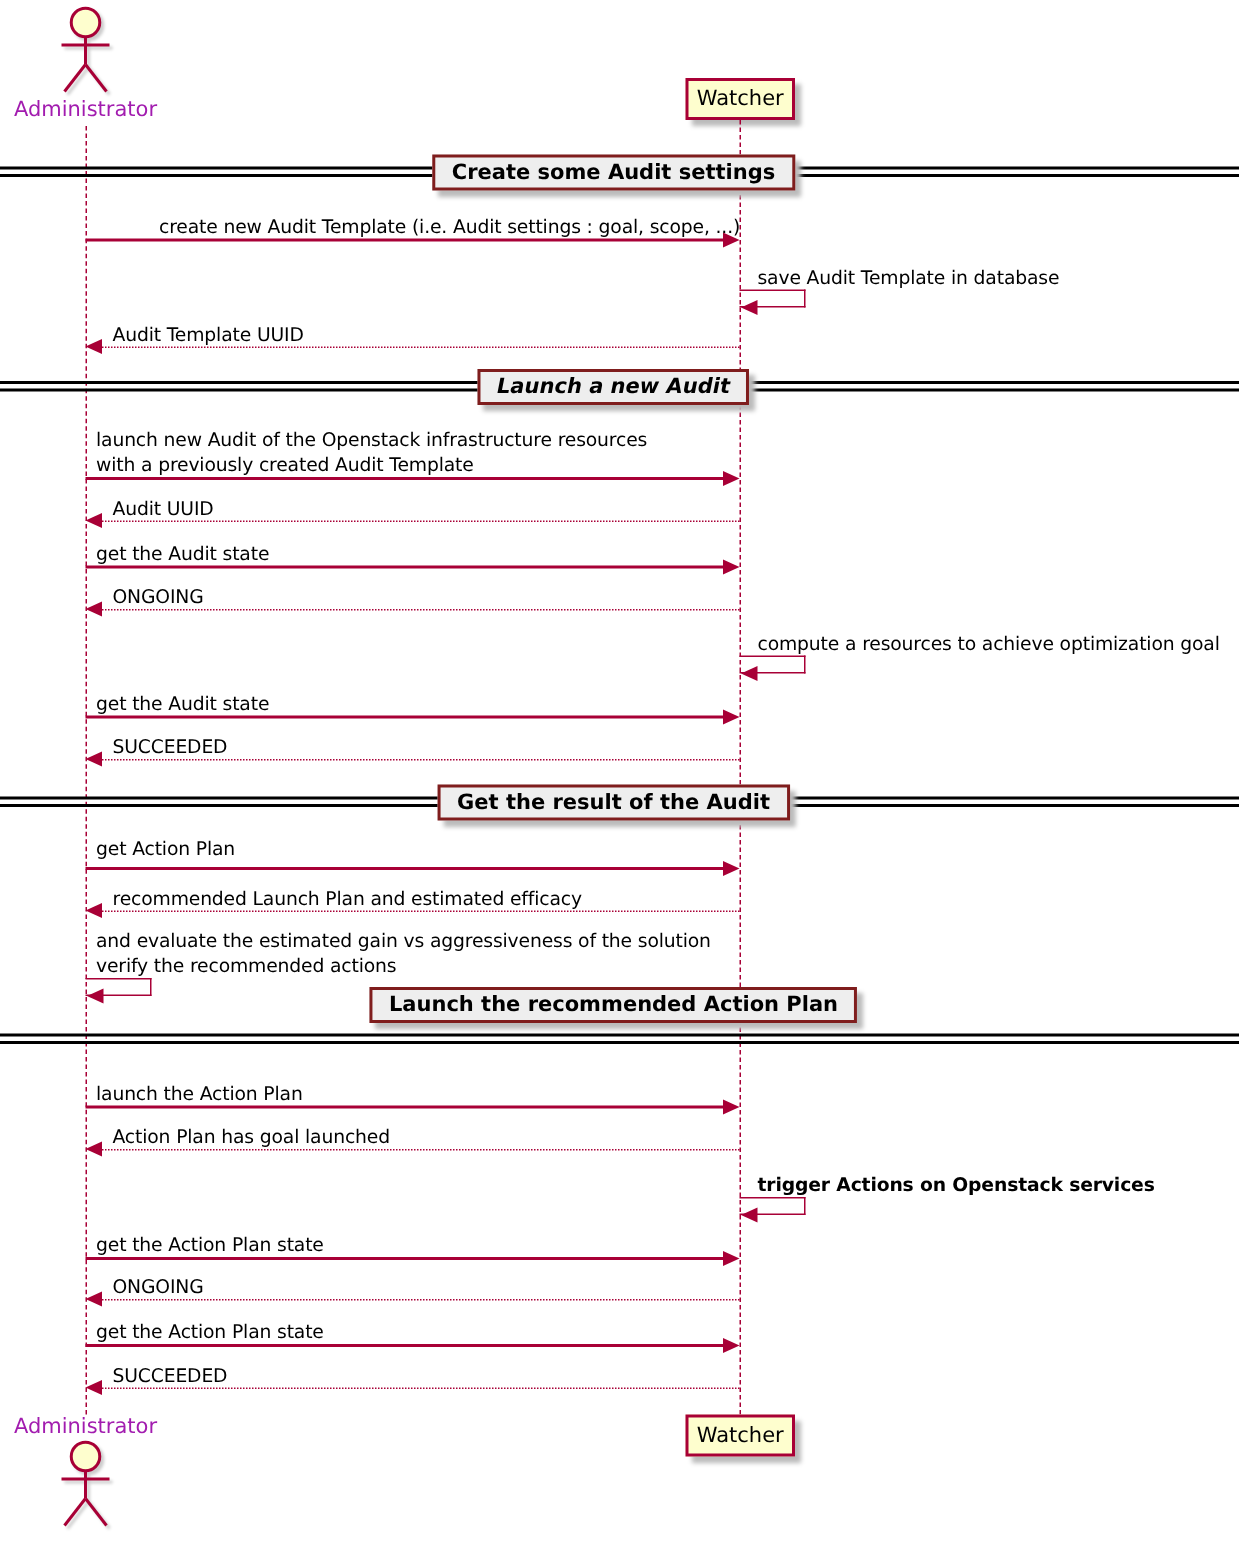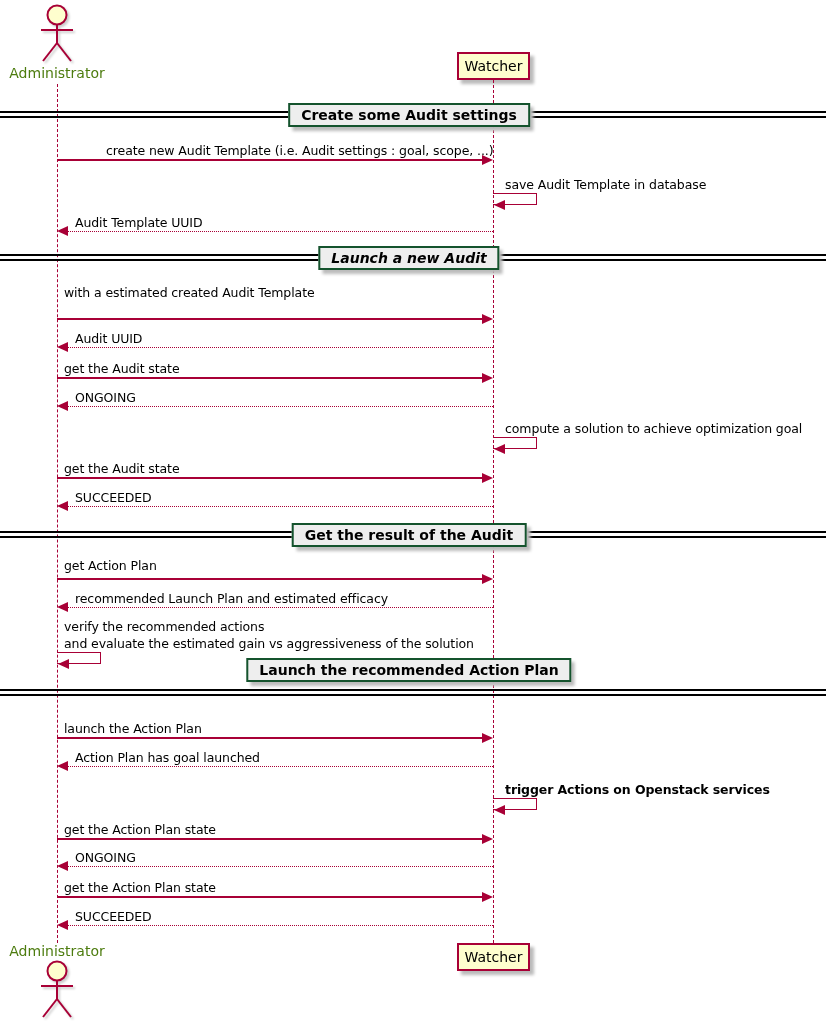--- a/index.html
+++ b/index.html
@@ -3,36 +3,36 @@
 <meta charset="utf-8">
 <style>
   html,body{margin:0;padding:0;background:#ffffff;}
   #canvas{
     position:relative;width:826px;height:1030px;background:#ffffff;overflow:hidden;
     font-family:"DejaVu Sans",sans-serif;color:#000;
   }
   .actor-group{position:absolute;}
   .actor-label{
     position:absolute;transform:translateX(-50%);
-    font-size:14px;color:#4d7c0f;white-space:nowrap;
+    font-size:14px;color:#a21caf;white-space:nowrap;
   }
   .participant-box{
     position:absolute;background:#FEFECE;border:2px solid #A80036;
     box-shadow:4px 4px 3px #bbbbbb;
     font-size:14px;display:flex;align-items:center;justify-content:center;
     box-sizing:border-box;white-space:nowrap;
   }
   .lifeline{position:absolute;width:0;border-left:1px dashed #A80036;}
   .divider-lines{
     position:absolute;left:0;width:826px;height:7px;box-sizing:border-box;
     border-top:2px solid #000;border-bottom:2px solid #000;
   }
   .divider-box{
     position:absolute;transform:translateX(-50%);
-    background:#EEEEEE;border:2px solid #14532d;box-shadow:4px 4px 3px #bbbbbb;
+    background:#EEEEEE;border:2px solid #7f1d1d;box-shadow:4px 4px 3px #bbbbbb;
     font-size:14px;font-weight:bold;white-space:nowrap;
     height:24px;line-height:20px;padding:0 11px;box-sizing:border-box;
   }
   .msg-label{
     position:absolute;font-size:12.5px;line-height:17px;white-space:nowrap;
     letter-spacing:-0.1px;color:#000;
   }
   .msg-line-solid{position:absolute;height:0;border-top:2px solid #A80036;}
   .msg-line-dotted{position:absolute;height:0;border-top:1px dotted #A80036;}
   .head-right{
@@ -88,41 +88,42 @@
       <div class="msg-line-dotted" style="left: 66px; top: 231px; width: 427px;"></div>
       <div class="head-left" style="left: 57px; top: 226px;"></div>
       <div class="msg-label" style="left: 75px; top: 214px;">
         <div>Audit Template UUID</div>
       </div>
       <div class="divider-lines" style="top: 254px;"></div>
       <div class="divider-box" style="left: 409px; top: 246px; font-style: italic;">Launch a new Audit</div>
       <div class="msg-line-solid" style="left: 57px; top: 318px; width: 427px;"></div>
       <div class="head-right" style="left: 482px; top: 314px;"></div>
       <div class="msg-label" style="left: 64px; top: 284px;">
-        <div>with a estimated created Audit Template</div>
+        <div>launch new Audit of the Openstack infrastructure resources</div>
+        <div>with a previously created Audit Template</div>
       </div>
       <div class="msg-line-dotted" style="left: 66px; top: 347px; width: 427px;"></div>
       <div class="head-left" style="left: 57px; top: 342px;"></div>
       <div class="msg-label" style="left: 75px; top: 330px;">
         <div>Audit UUID</div>
       </div>
       <div class="msg-line-solid" style="left: 57px; top: 377px; width: 427px;"></div>
       <div class="head-right" style="left: 482px; top: 373px;"></div>
       <div class="msg-label" style="left: 64px; top: 360px;">
         <div>get the Audit state</div>
       </div>
       <div class="msg-line-dotted" style="left: 66px; top: 406px; width: 427px;"></div>
       <div class="head-left" style="left: 57px; top: 401px;"></div>
       <div class="msg-label" style="left: 75px; top: 389px;">
         <div>ONGOING</div>
       </div>
       <div class="self-loop" style="left: 493px; top: 437px;"></div>
       <div class="head-left" style="left: 494px; top: 444px;"></div>
       <div class="msg-label" style="left: 505px; top: 420px;">
-        <div>compute a solution to achieve optimization goal</div>
+        <div>compute a resources to achieve optimization goal</div>
       </div>
       <div class="msg-line-solid" style="left: 57px; top: 477px; width: 427px;"></div>
       <div class="head-right" style="left: 482px; top: 473px;"></div>
       <div class="msg-label" style="left: 64px; top: 460px;">
         <div>get the Audit state</div>
       </div>
       <div class="msg-line-dotted" style="left: 66px; top: 506px; width: 427px;"></div>
       <div class="head-left" style="left: 57px; top: 501px;"></div>
       <div class="msg-label" style="left: 75px; top: 489px;">
         <div>SUCCEEDED</div>
@@ -135,22 +136,22 @@
         <div>get Action Plan</div>
       </div>
       <div class="msg-line-dotted" style="left: 66px; top: 607px; width: 427px;"></div>
       <div class="head-left" style="left: 57px; top: 602px;"></div>
       <div class="msg-label" style="left: 75px; top: 590px;">
         <div>recommended Launch Plan and estimated efficacy</div>
       </div>
       <div class="self-loop" style="left: 57px; top: 652px;"></div>
       <div class="head-left" style="left: 58px; top: 659px;"></div>
       <div class="msg-label" style="left: 64px; top: 618px;">
+        <div>and evaluate the estimated gain vs aggressiveness of the solution</div>
         <div>verify the recommended actions</div>
-        <div>and evaluate the estimated gain vs aggressiveness of the solution</div>
       </div>
       <div class="divider-lines" style="top: 689px;"></div>
       <div class="divider-box" style="left: 409px; top: 658px;">Launch the recommended Action Plan</div>
       <div class="msg-line-solid" style="left: 57px; top: 737px; width: 427px;"></div>
       <div class="head-right" style="left: 482px; top: 733px;"></div>
       <div class="msg-label" style="left: 64px; top: 720px;">
         <div>launch the Action Plan</div>
       </div>
       <div class="msg-line-dotted" style="left: 66px; top: 766px; width: 427px;"></div>
       <div class="head-left" style="left: 57px; top: 761px;"></div>

